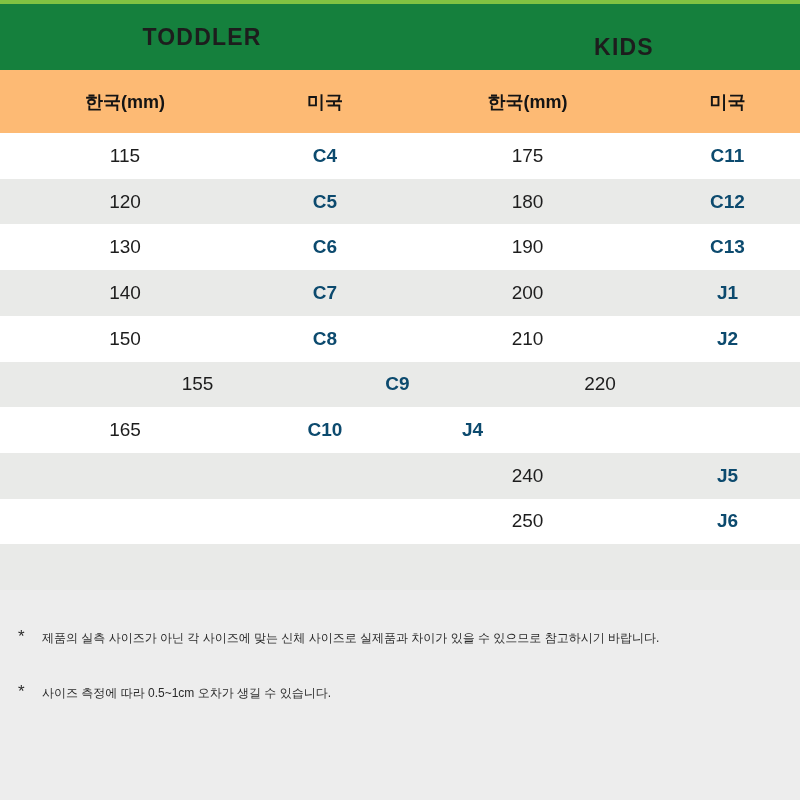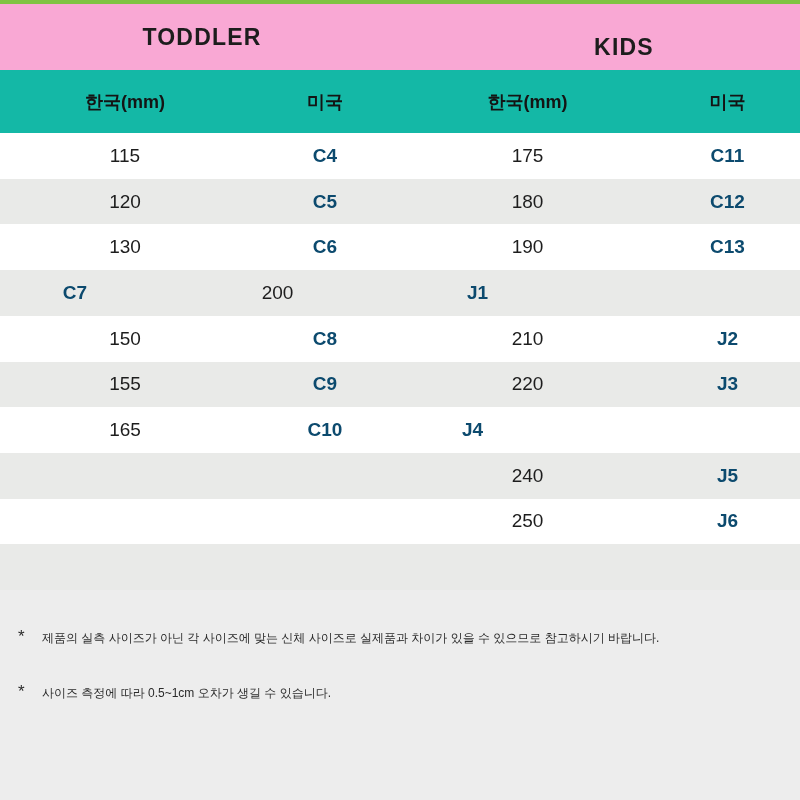--- a/index.html
+++ b/index.html
@@ -29,21 +29,21 @@
     height: 4px;
     background: #80c342;
     flex: 0 0 4px;
   }
 
   
   .group-band {
     flex: 0 0 66px;
     display: flex;
     align-items: center;
-    background: #f9a8d4;
+    background: #15803d;
   }
   .group-cell {
     display: flex;
     align-items: center;
     justify-content: center;
     height: 100%;
   }
   .group-cell.toddler { width: 400px; }
   .group-cell.kids    { width: 400px; margin-top: 20px; }
   .group-title {
@@ -53,21 +53,21 @@
     color: #1d1d1d;
   }
   .group-cell.toddler .group-title { transform: translateX(2px); }
   .group-cell.kids .group-title    { transform: translateX(24px); }
 
   
   .col-header {
     flex: 0 0 63px;
     display: flex;
     align-items: flex-start;
-    background: #14b8a6;
+    background: #fdba74;
   }
   .col-header .cell {
     display: flex;
     align-items: center;
     justify-content: center;
     height: 100%;
     font-size: 18px;
     font-weight: 700;
     color: #141414;
   }
@@ -84,21 +84,21 @@
     display: flex;
     flex-direction: column;
     background: #ffffff;
   }
   .row {
     flex: 1 1 0;
     display: flex;
     align-items: center;
     background: #ffffff;
   }
-  .row.alt { background: #e9eae8; }
+  .row.alt { background: #e9eae8; justify-content: center; }
   .row .cell {
     display: flex;
     align-items: center;
     justify-content: center;
     height: 100%;
     font-size: 19px;
   }
   .cell.kr {
     color: #1d1d1d;
     font-weight: 400;
@@ -174,37 +174,37 @@
     </div>
 
     <div class="row">
       <div class="cell kr c-kr-1">130</div>
       <div class="cell us c-us-1">C6</div>
       <div class="cell kr c-kr-2">190</div>
       <div class="cell us c-us-2">C13</div>
     </div>
 
     <div class="row alt">
+      <div class="cell kr c-kr-1">140</div>
       <div class="cell us c-us-1">C7</div>
       <div class="cell kr c-kr-2">200</div>
       <div class="cell us c-us-2">J1</div>
     </div>
 
     <div class="row">
       <div class="cell kr c-kr-1">150</div>
       <div class="cell us c-us-1">C8</div>
       <div class="cell kr c-kr-2">210</div>
       <div class="cell us c-us-2">J2</div>
     </div>
 
     <div class="row alt">
       <div class="cell kr c-kr-1">155</div>
       <div class="cell us c-us-1">C9</div>
       <div class="cell kr c-kr-2">220</div>
-      <div class="cell us c-us-2">J3</div>
     </div>
 
     <div class="row">
       <div class="cell kr c-kr-1">165</div>
       <div class="cell us c-us-1">C10</div>
       <div class="cell us c-us-2">J4</div>
     </div>
 
     <div class="row alt">
       <div class="cell kr c-kr-1"></div>

